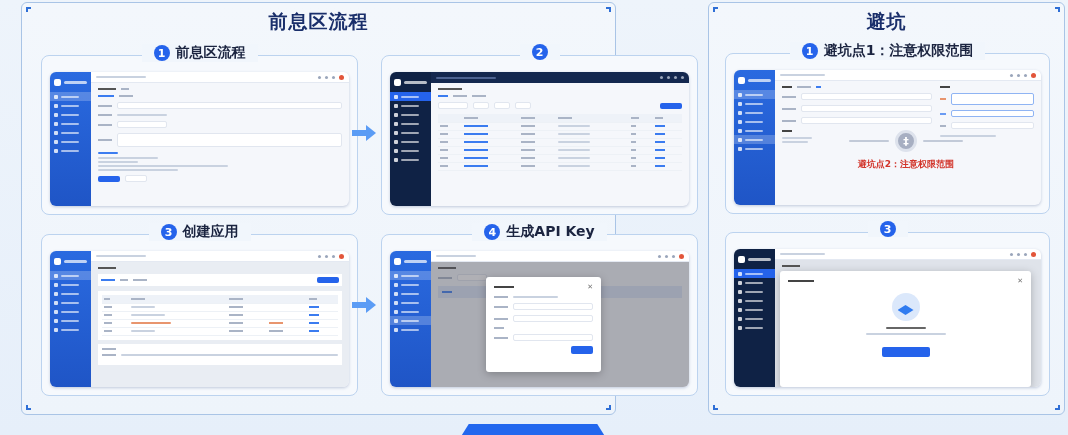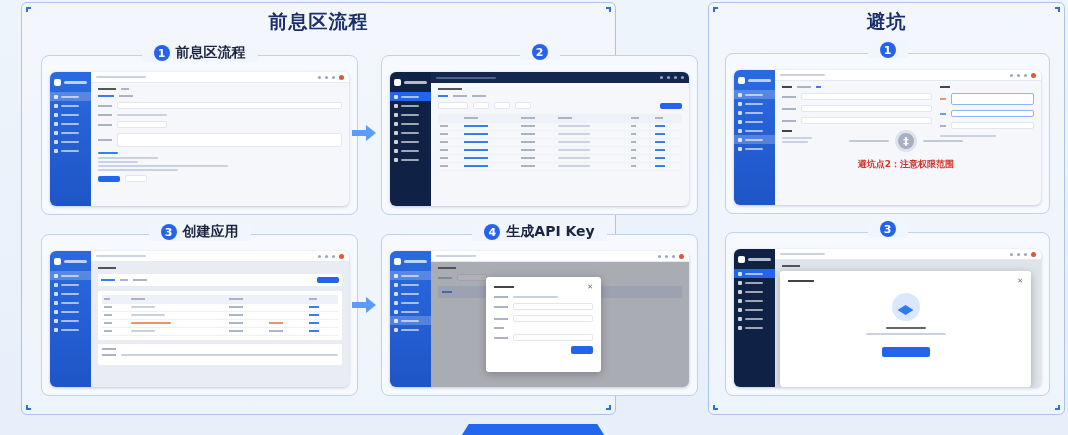--- a/index.html
+++ b/index.html
@@ -691,20 +691,21 @@
   <span class="corner tl"></span>
   <span class="corner tr"></span>
   <span class="corner bl"></span>
   <span class="corner br"></span>
   <div class="panel-title">避坑</div>
 
   <div class="card" style="left:16px; top:50px; width:325px; height:161px;">
     <div class="card-head">
         <div class="label">
       <span class="num">1</span>
+      <span>避坑点1：注意权限范围</span>
     </div>
       </div>
     <div class="shot">
       <div class="sb blue">
         <div class="logo">
             <i></i>
             <b></b>
           </div>
         <div class="it act">
             <i></i>

